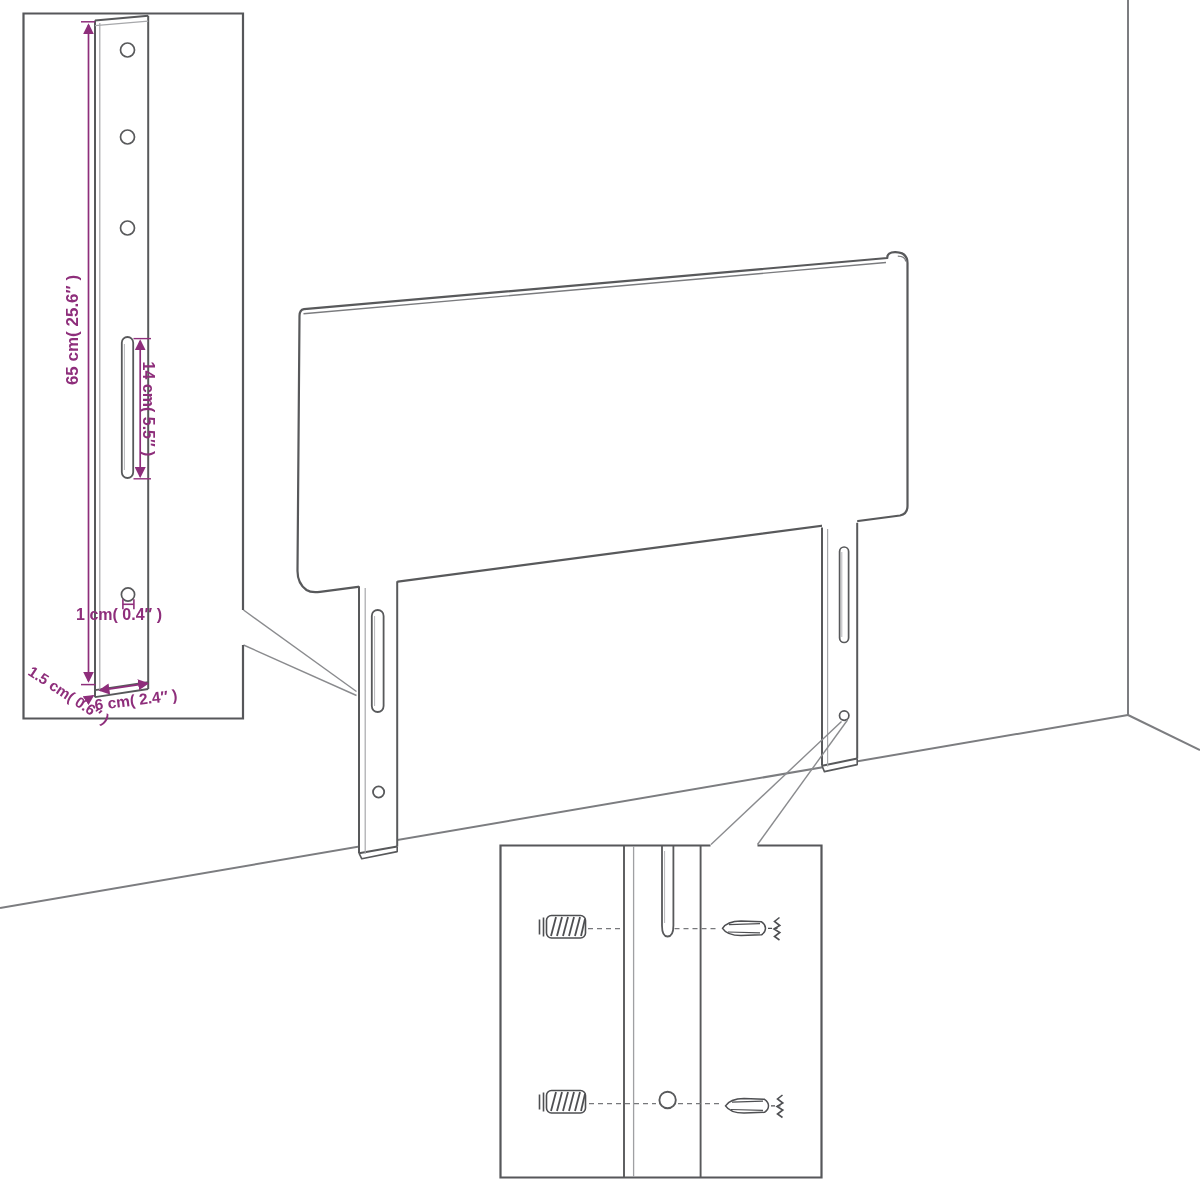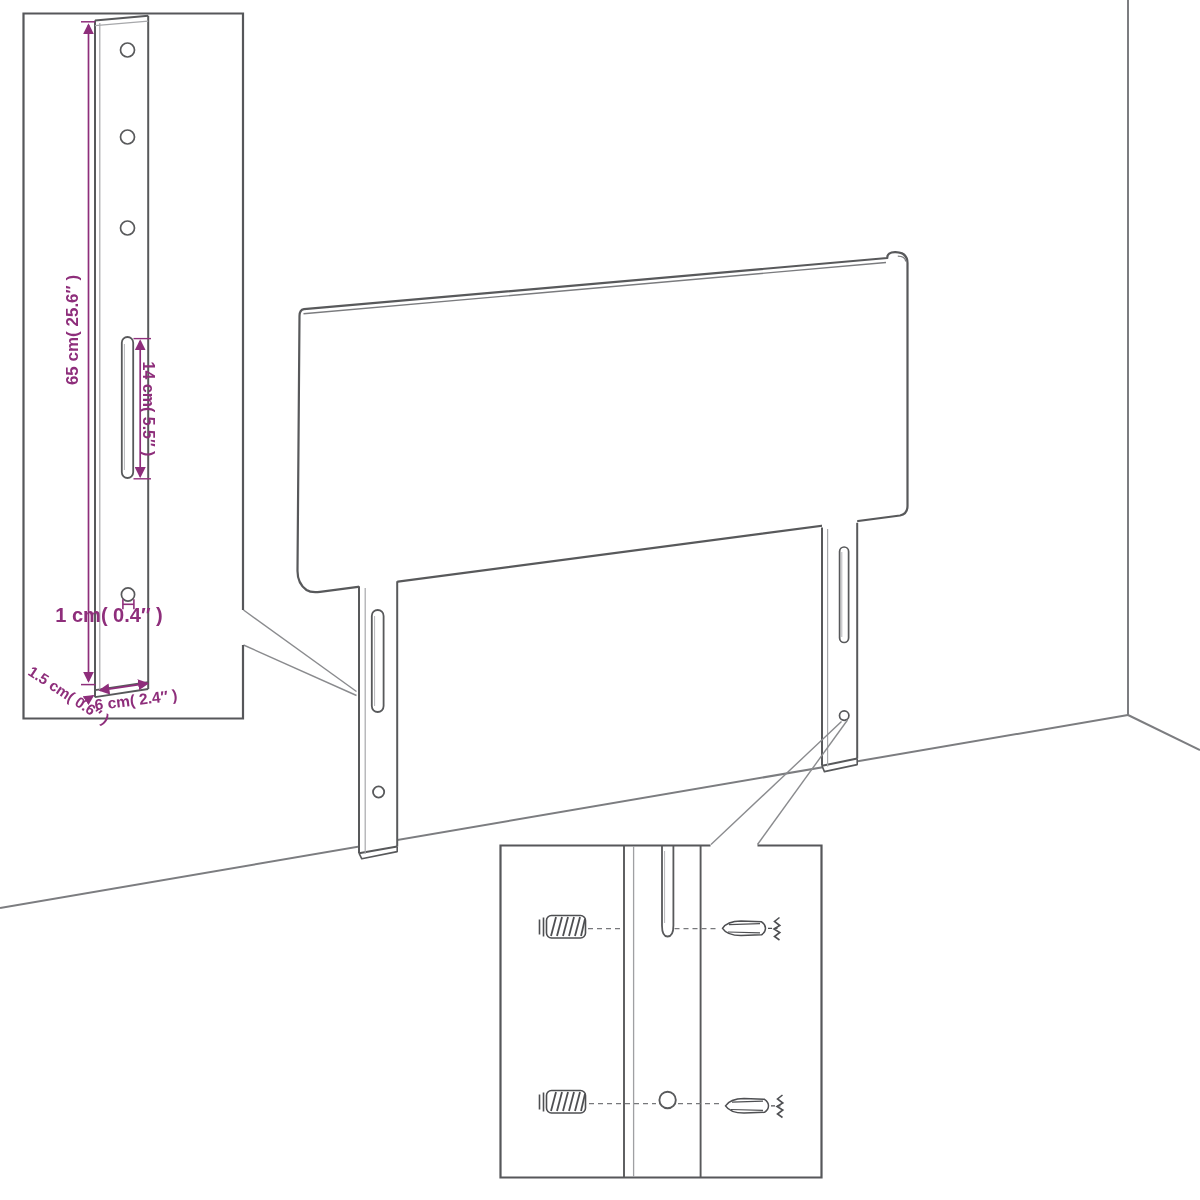--- a/index.html
+++ b/index.html
@@ -13,21 +13,21 @@
   .stage svg{position:absolute;left:0;top:0;}
   .dim-label{
     position:absolute;
     color:#8e2e7b;
     font-weight:bold;
     white-space:nowrap;
     line-height:1;
   }
   .lbl-height{left:72px;top:330px;font-size:17px;transform:translate(-50%,-50%) rotate(-90deg);}
   .lbl-slot{left:148px;top:409px;font-size:16px;transform:translate(-50%,-50%) rotate(90deg);}
-  .lbl-hole{left:109px;top:615px;font-size:20px;transform:translate(-50%,-50%);}
+  .lbl-hole{left:119px;top:615px;font-size:16px;transform:translate(-50%,-50%);}
   .lbl-thick{left:69px;top:695px;font-size:15px;transform:translate(-50%,-50%) rotate(33deg);}
   .lbl-width{left:136px;top:700px;font-size:15.5px;transform:translate(-50%,-50%) rotate(-7deg);}
 </style>
 </head>
 <body>
 
 <div class="stage">
 
 <svg width="1200" height="1200" viewBox="0 0 1200 1200">
   <defs>

